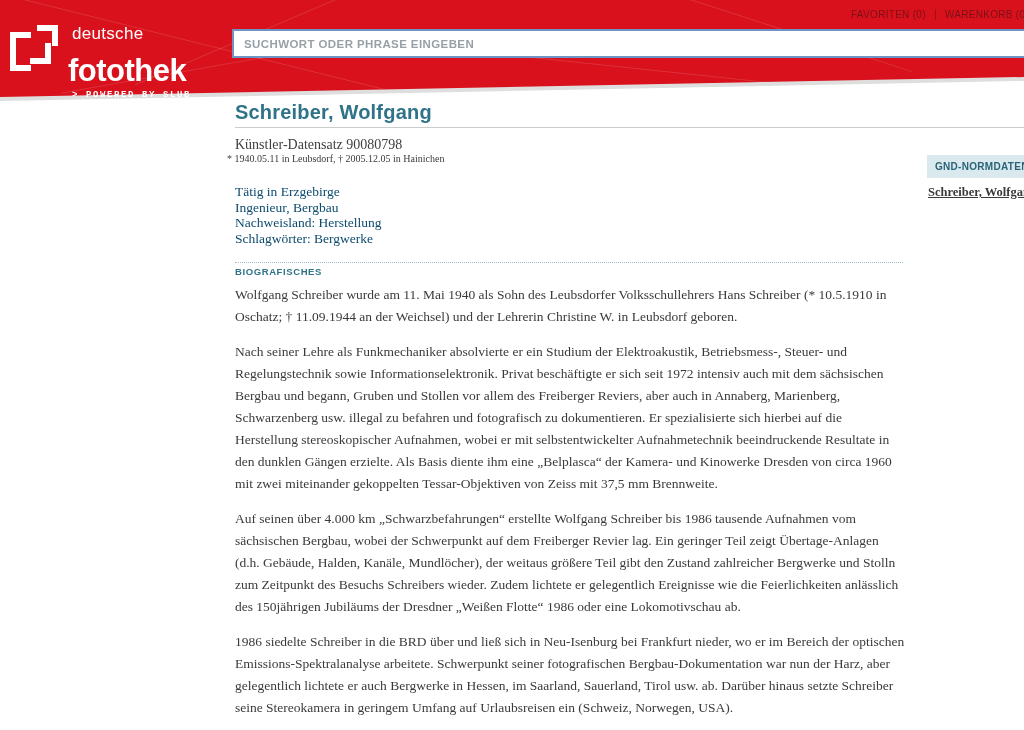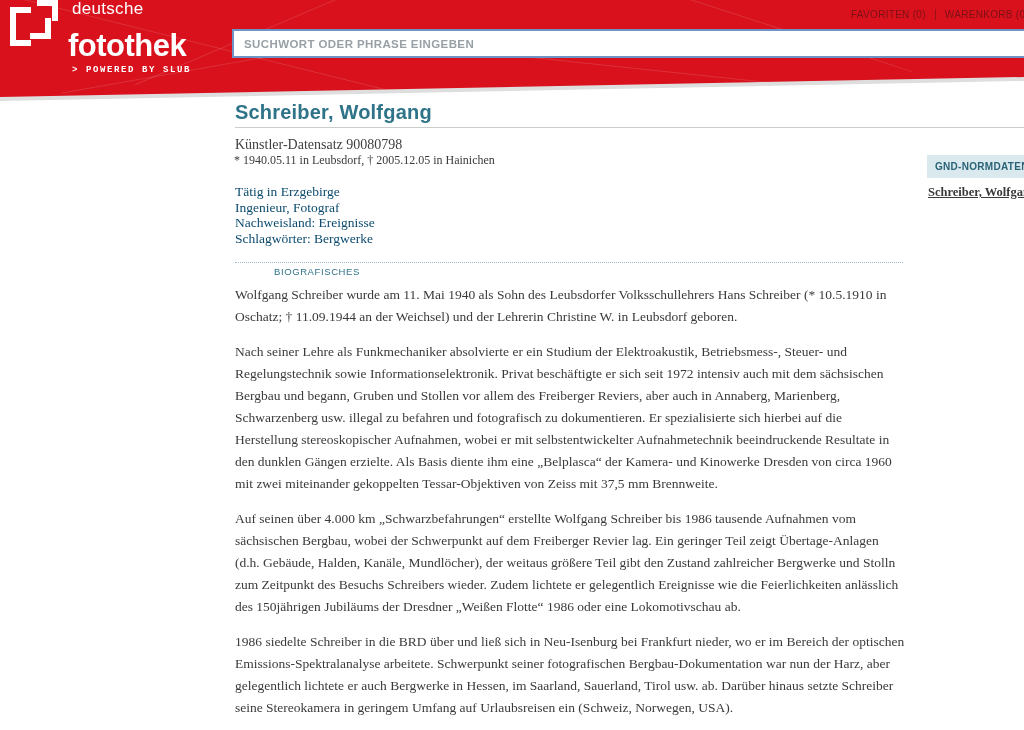--- a/index.html
+++ b/index.html
@@ -21,21 +21,21 @@
     overflow:hidden;
   }
   .tex{position:absolute;background:rgba(255,255,255,.13);height:1px;}
   .tex1{width:420px;top:38px;left:-30px;transform:rotate(14deg);}
   .tex2{width:380px;top:10px;left:120px;transform:rotate(-23deg);}
   .tex3{width:520px;top:60px;left:300px;transform:rotate(6deg);}
   .tex4{width:300px;top:25px;left:620px;transform:rotate(18deg);}
   .tex5{width:260px;top:70px;left:60px;transform:rotate(-10deg);}
 
   
-  .logo{position:absolute;top:0;left:10px;display:flex;cursor:pointer;}
+  .logo{position:absolute;top:25px;left:10px;display:flex;cursor:pointer;}
   .logo-icon{position:relative;width:48px;height:46px;margin-right:10px;}
   .logo-icon .corner{position:absolute;width:15px;height:15px;}
   .c-tl{left:0;top:7px;border-left:6px solid #fff;border-top:6px solid #fff;}
   .c-bl{left:0;bottom:0;border-left:6px solid #fff;border-bottom:6px solid #fff;}
   .c-tr{right:0;top:0;border-right:6px solid #fff;border-top:6px solid #fff;}
   .c-br{right:7px;bottom:7px;width:11px;height:11px;border-right:6px solid #fff;border-bottom:6px solid #fff;}
   .logo-text{color:#fff;line-height:1;}
   .logo-line1{font-size:17px;font-weight:400;letter-spacing:.3px;margin-left:4px;}
   .logo-line2{font-size:31px;font-weight:bold;letter-spacing:-.5px;margin-top:13px;}
   .logo-tagline{font-size:9px;font-weight:bold;letter-spacing:1.6px;margin-top:5px;margin-left:4px;font-family:Liberation Mono, monospace;}
@@ -66,32 +66,32 @@
     position:absolute;left:235px;top:101px;
     font-size:20px;font-weight:bold;color:#2f7389;letter-spacing:.2px;
   }
   .title-rule{position:absolute;left:235px;right:0;top:127px;border-top:1px solid #cccccc;}
 
   .record-id{
     position:absolute;left:235px;top:137px;
     font-family:"Liberation Serif",serif;font-size:14px;color:#3f3f3f;
   }
   .life-dates{
-    position:absolute;left:234px;top:153px;
-    font-family:"Liberation Serif",serif;font-size:12px;color:#3a3a3a;
+    position:absolute;left:227px;top:153px;
+    font-family:"Liberation Serif",serif;font-size:10px;color:#3a3a3a;
   }
   .details{
     position:absolute;left:235px;top:184px;
     font-family:"Liberation Serif",serif;font-size:13.5px;color:#0c4a6e;
     line-height:15.5px;
   }
   .bio-divider{position:absolute;left:235px;top:262px;width:668px;border-top:1px dotted #9dbfca;}
   .section-label{
     position:absolute;left:235px;top:266px;
-    font-size:9.5px;font-weight:normal;letter-spacing:.6px;color:#2f7389;margin-left:39px;
+    font-size:9.5px;font-weight:bold;letter-spacing:.6px;color:#2f7389;
   }
   .bio-text{
     position:absolute;left:235px;top:284px;width:670px;
     font-family:"Liberation Serif",serif;font-size:13.5px;color:#3a3a3a;
     line-height:22px;
   }
   .bio-text p{margin:0 0 13px 0;}
 
   
   .gnd-box{
@@ -139,22 +139,22 @@
 <input class="search-input" type="text" placeholder="SUCHWORT ODER PHRASE EINGEBEN" style="">
 
 <div class="page-title">Schreiber, Wolfgang</div>
 <div class="title-rule"></div>
 
 <div class="record-id">Künstler-Datensatz 90080798</div>
 <div class="life-dates">* 1940.05.11 in Leubsdorf, † 2005.12.05 in Hainichen</div>
 
 <div class="details">
     <div>Tätig in Erzgebirge</div>
-    <div>Ingenieur, Fotograf</div>
-    <div>Nachweisland: Ereignisse</div>
+    <div>Ingenieur, Bergbau</div>
+    <div>Nachweisland: Herstellung</div>
     <div>Schlagwörter: Bergwerke</div>
   </div>
 
 <div class="bio-divider"></div>
 <div class="section-label">BIOGRAFISCHES</div>
 
 <div class="bio-text">
     <p>Wolfgang Schreiber wurde am 11. Mai 1940 als Sohn des Leubsdorfer Volksschullehrers Hans Schreiber (* 10.5.1910 in Oschatz; † 11.09.1944 an der Weichsel) und der Lehrerin Christine W. in Leubsdorf geboren.</p>
     <p>Nach seiner Lehre als Funkmechaniker absolvierte er ein Studium der Elektroakustik, Betriebsmess-, Steuer- und Regelungstechnik sowie Informationselektronik. Privat beschäftigte er sich seit 1972 intensiv auch mit dem sächsischen Bergbau und begann, Gruben und Stollen vor allem des Freiberger Reviers, aber auch in Annaberg, Marienberg, Schwarzenberg usw. illegal zu befahren und fotografisch zu dokumentieren. Er spezialisierte sich hierbei auf die Herstellung stereoskopischer Aufnahmen, wobei er mit selbstentwickelter Aufnahmetechnik beeindruckende Resultate in den dunklen Gängen erzielte. Als Basis diente ihm eine „Belplasca“ der Kamera- und Kinowerke Dresden von circa 1960 mit zwei miteinander gekoppelten Tessar-Objektiven von Zeiss mit 37,5 mm Brennweite.</p>
     <p>Auf seinen über 4.000 km „Schwarzbefahrungen“ erstellte Wolfgang Schreiber bis 1986 tausende Aufnahmen vom sächsischen Bergbau, wobei der Schwerpunkt auf dem Freiberger Revier lag. Ein geringer Teil zeigt Übertage-Anlagen (d.h. Gebäude, Halden, Kanäle, Mundlöcher), der weitaus größere Teil gibt den Zustand zahlreicher Bergwerke und Stolln zum Zeitpunkt des Besuchs Schreibers wieder. Zudem lichtete er gelegentlich Ereignisse wie die Feierlichkeiten anlässlich des 150jährigen Jubiläums der Dresdner „Weißen Flotte“ 1986 oder eine Lokomotivschau ab.</p>

